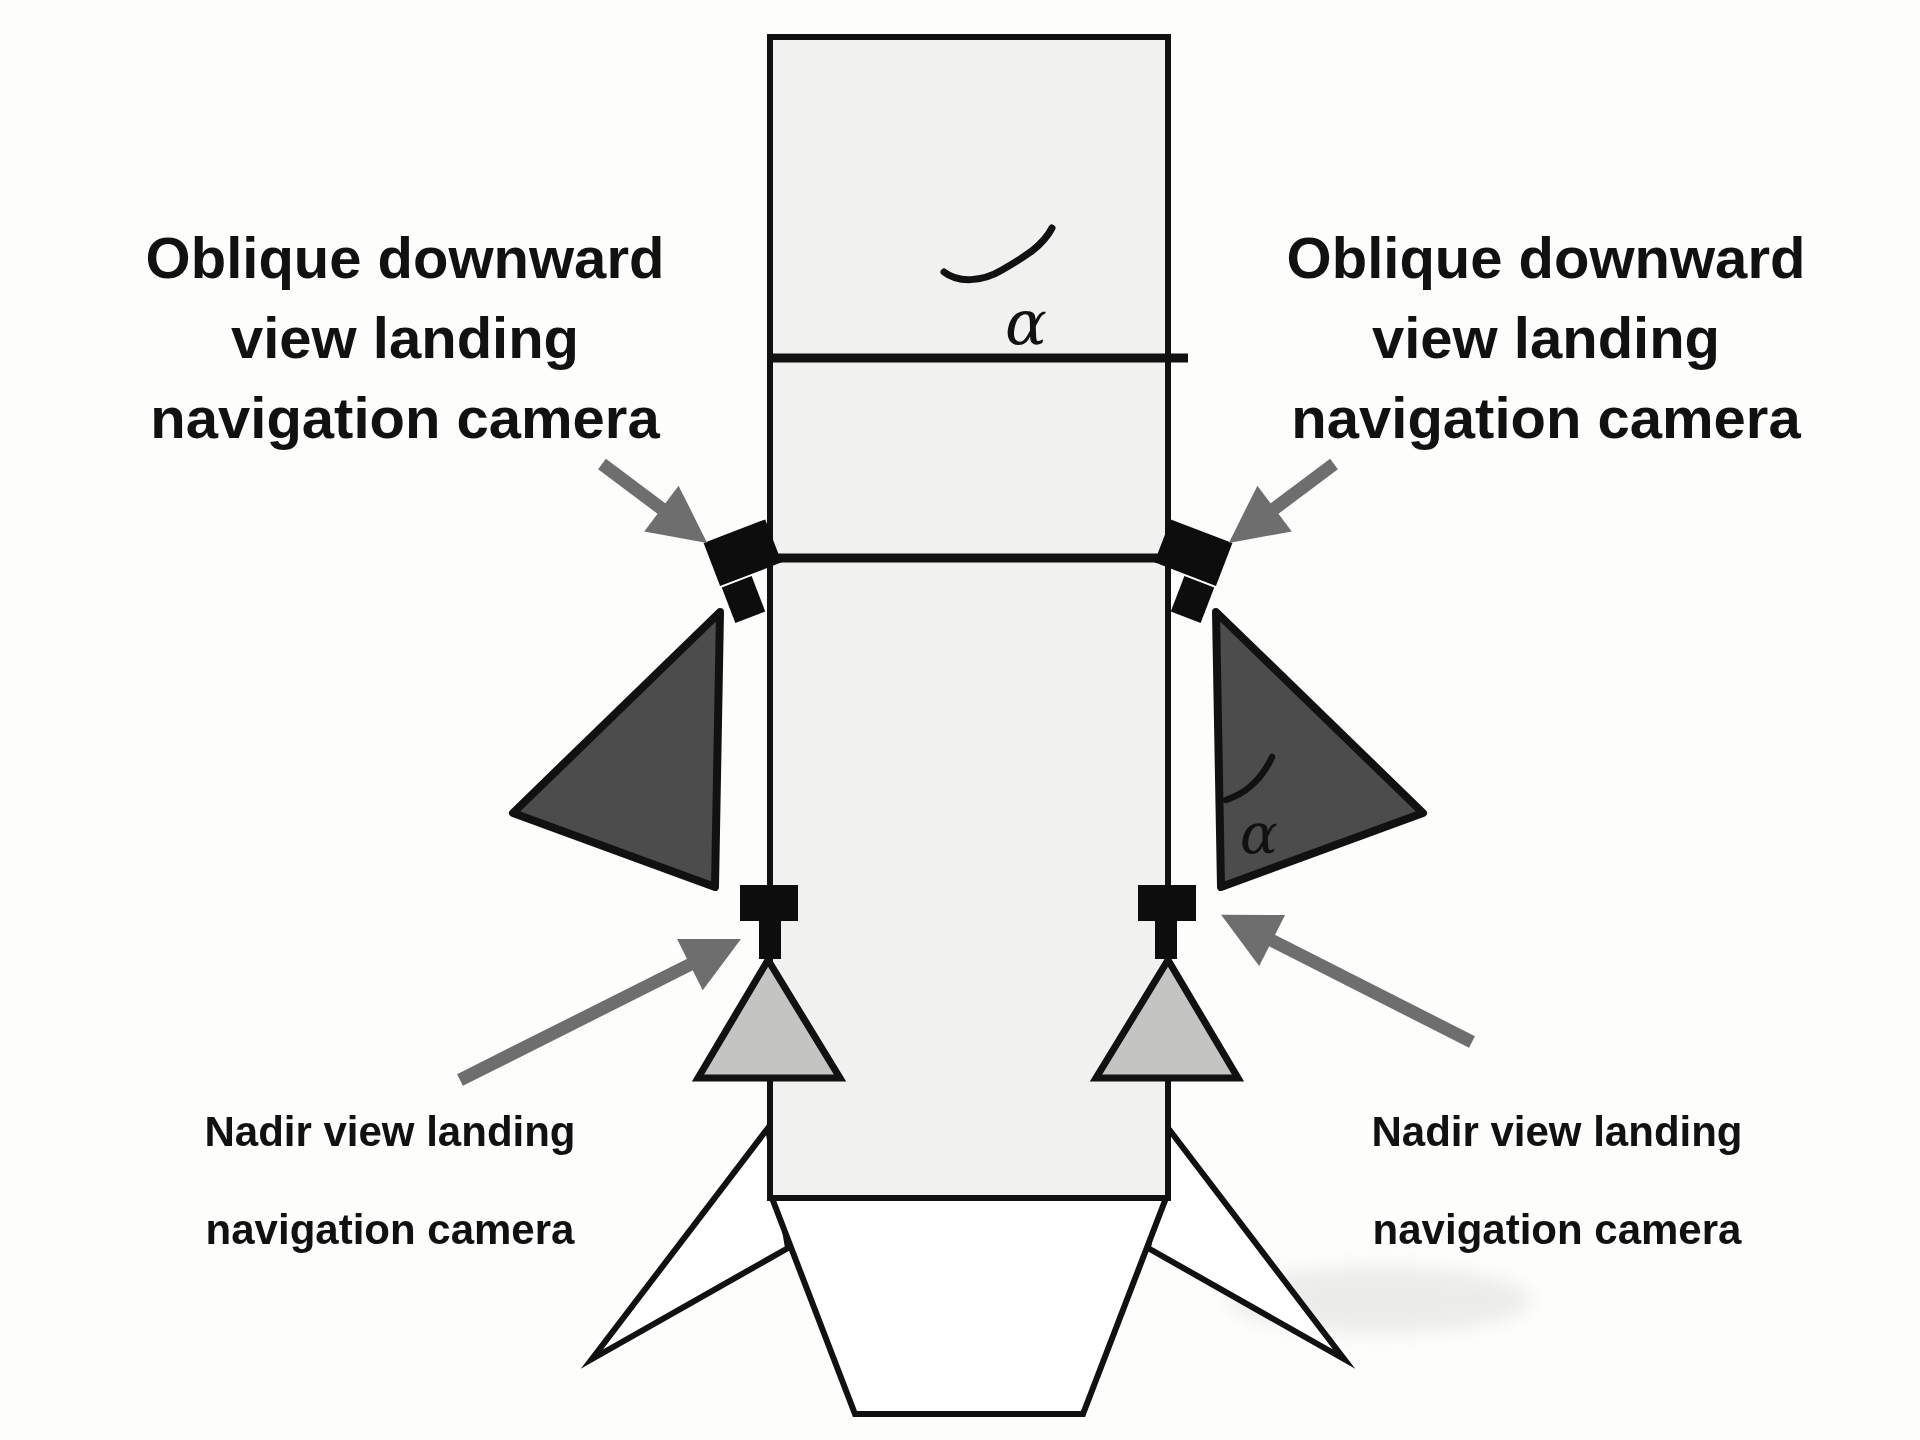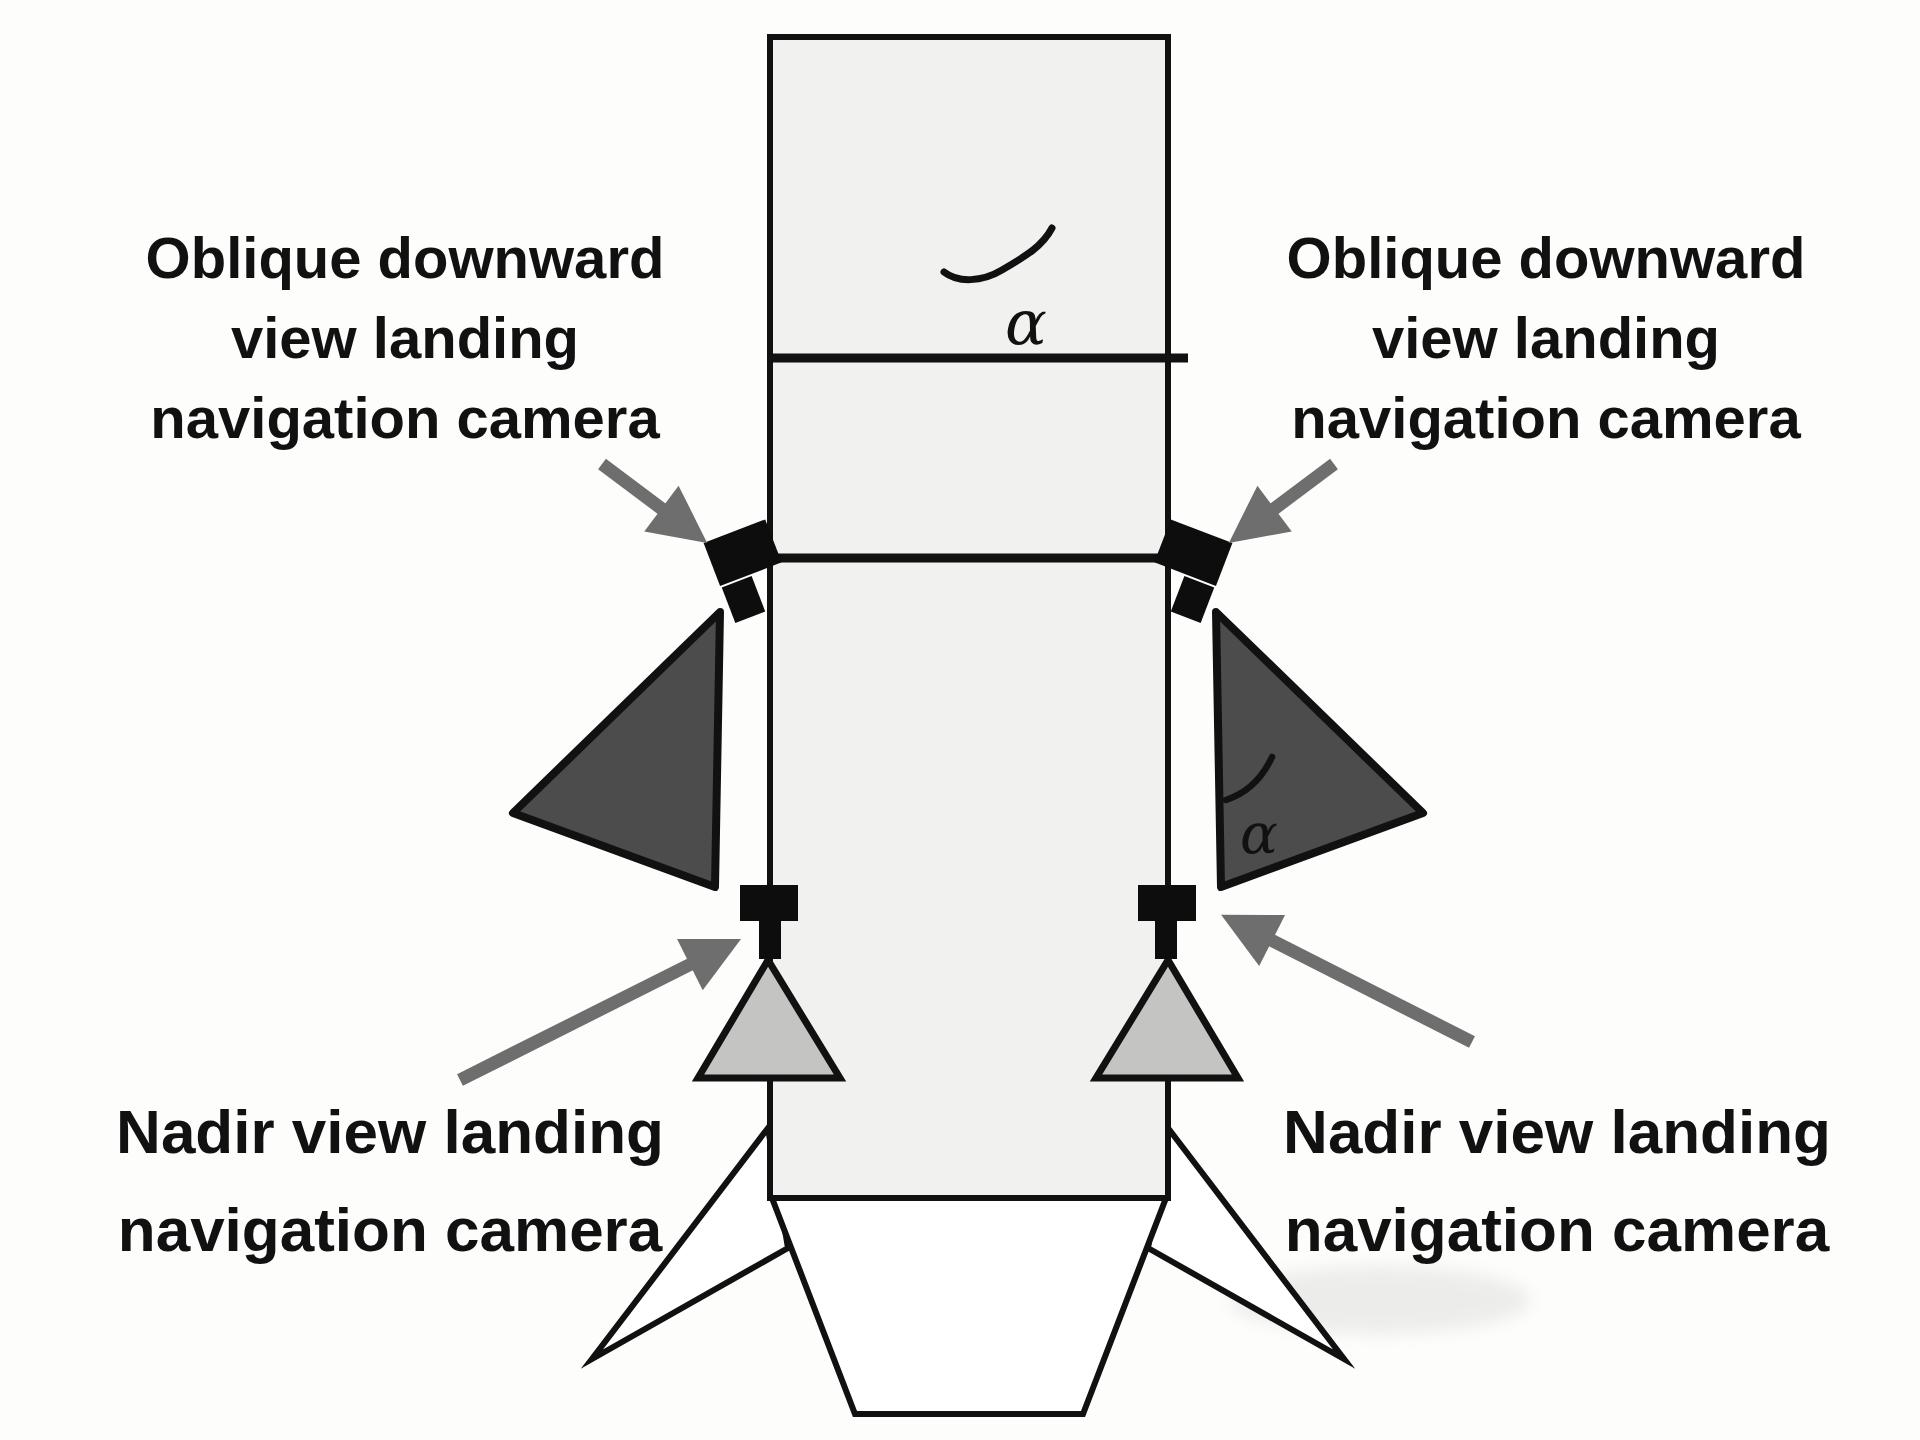--- a/index.html
+++ b/index.html
@@ -21,21 +21,21 @@
     font-family:"Liberation Sans", sans-serif;
   }
   #diagram-svg{position:absolute;left:0;top:0;}
   .lbl{
     position:absolute;
     font-weight:bold;
     color:var(--c-text);
     text-align:center;
   }
   .lbl.top{font-size:58px;line-height:80px;}
-  .lbl.bottom{font-size:62px;line-height:98px;}
+  .lbl.bottom{font-size:42px;line-height:98px;}
   .alpha{
     position:absolute;
     transform:translate(-50%,-50%);
     font-family:"DejaVu Serif", serif;
     font-style:italic;
     color:var(--c-text);
   }
   .alpha.top{left:1026px;top:322px;font-size:62px;}
   .alpha.fov{left:1259px;top:833px;font-size:56px;}
 </style>

